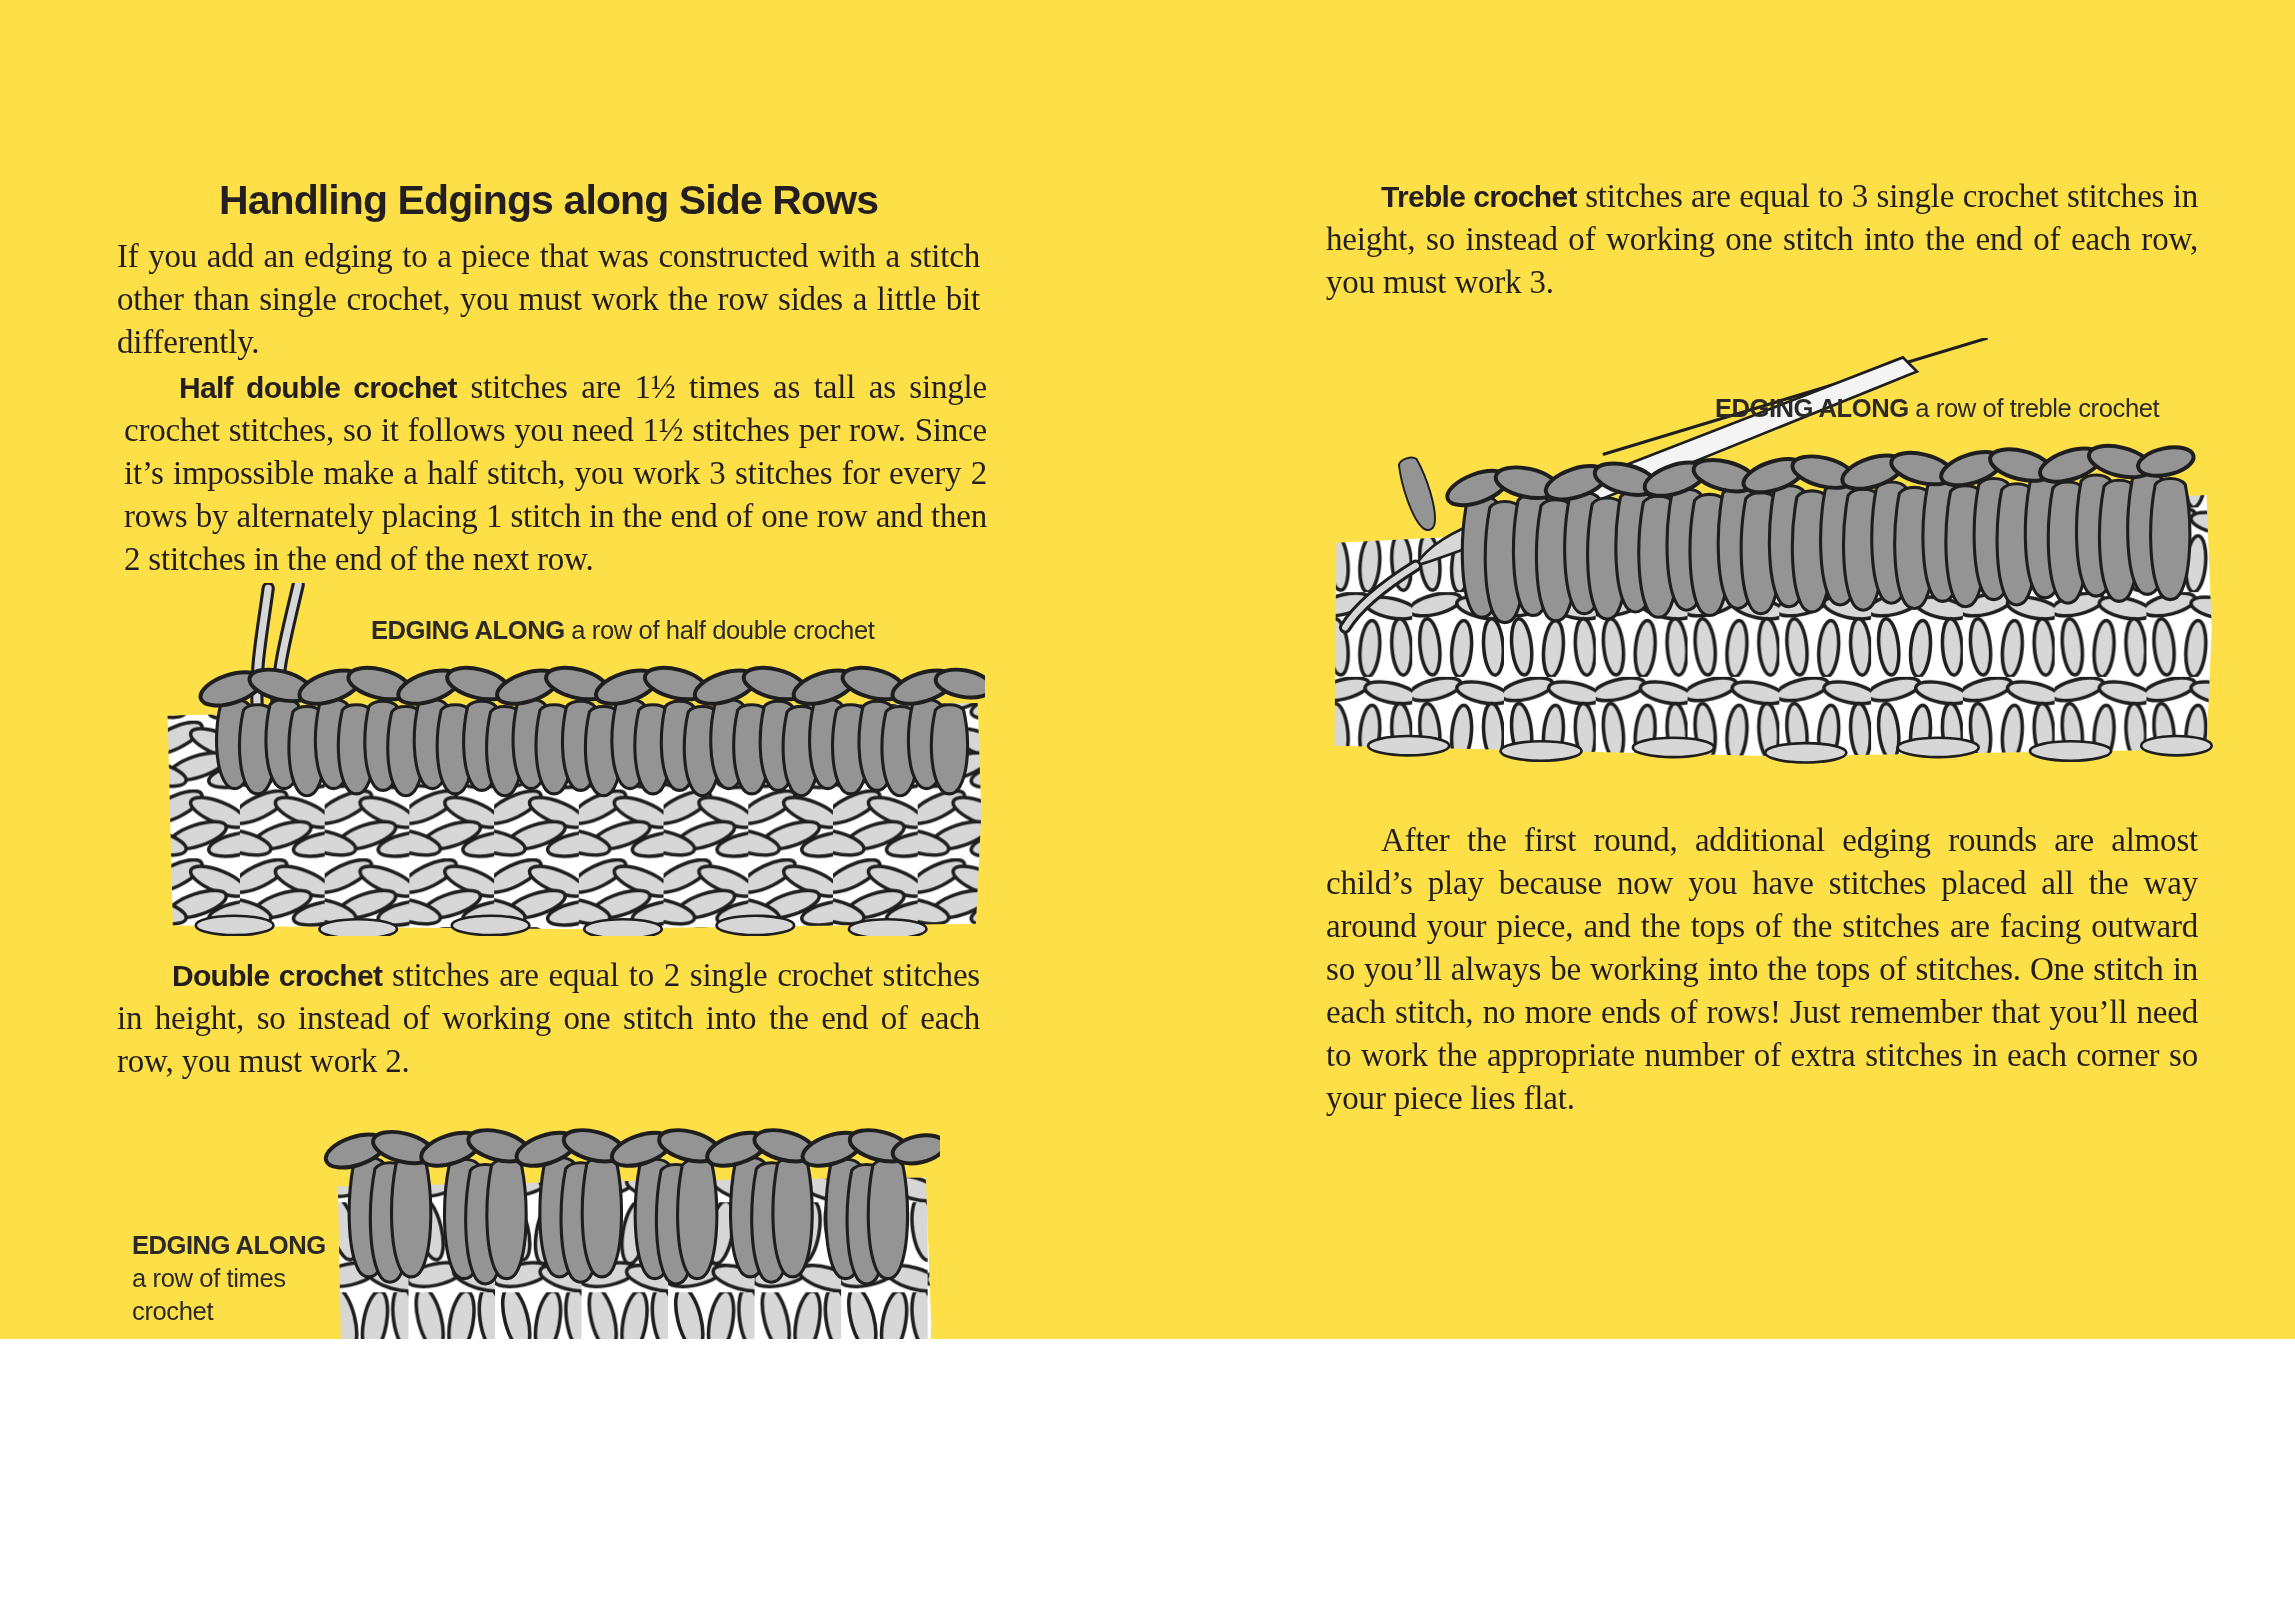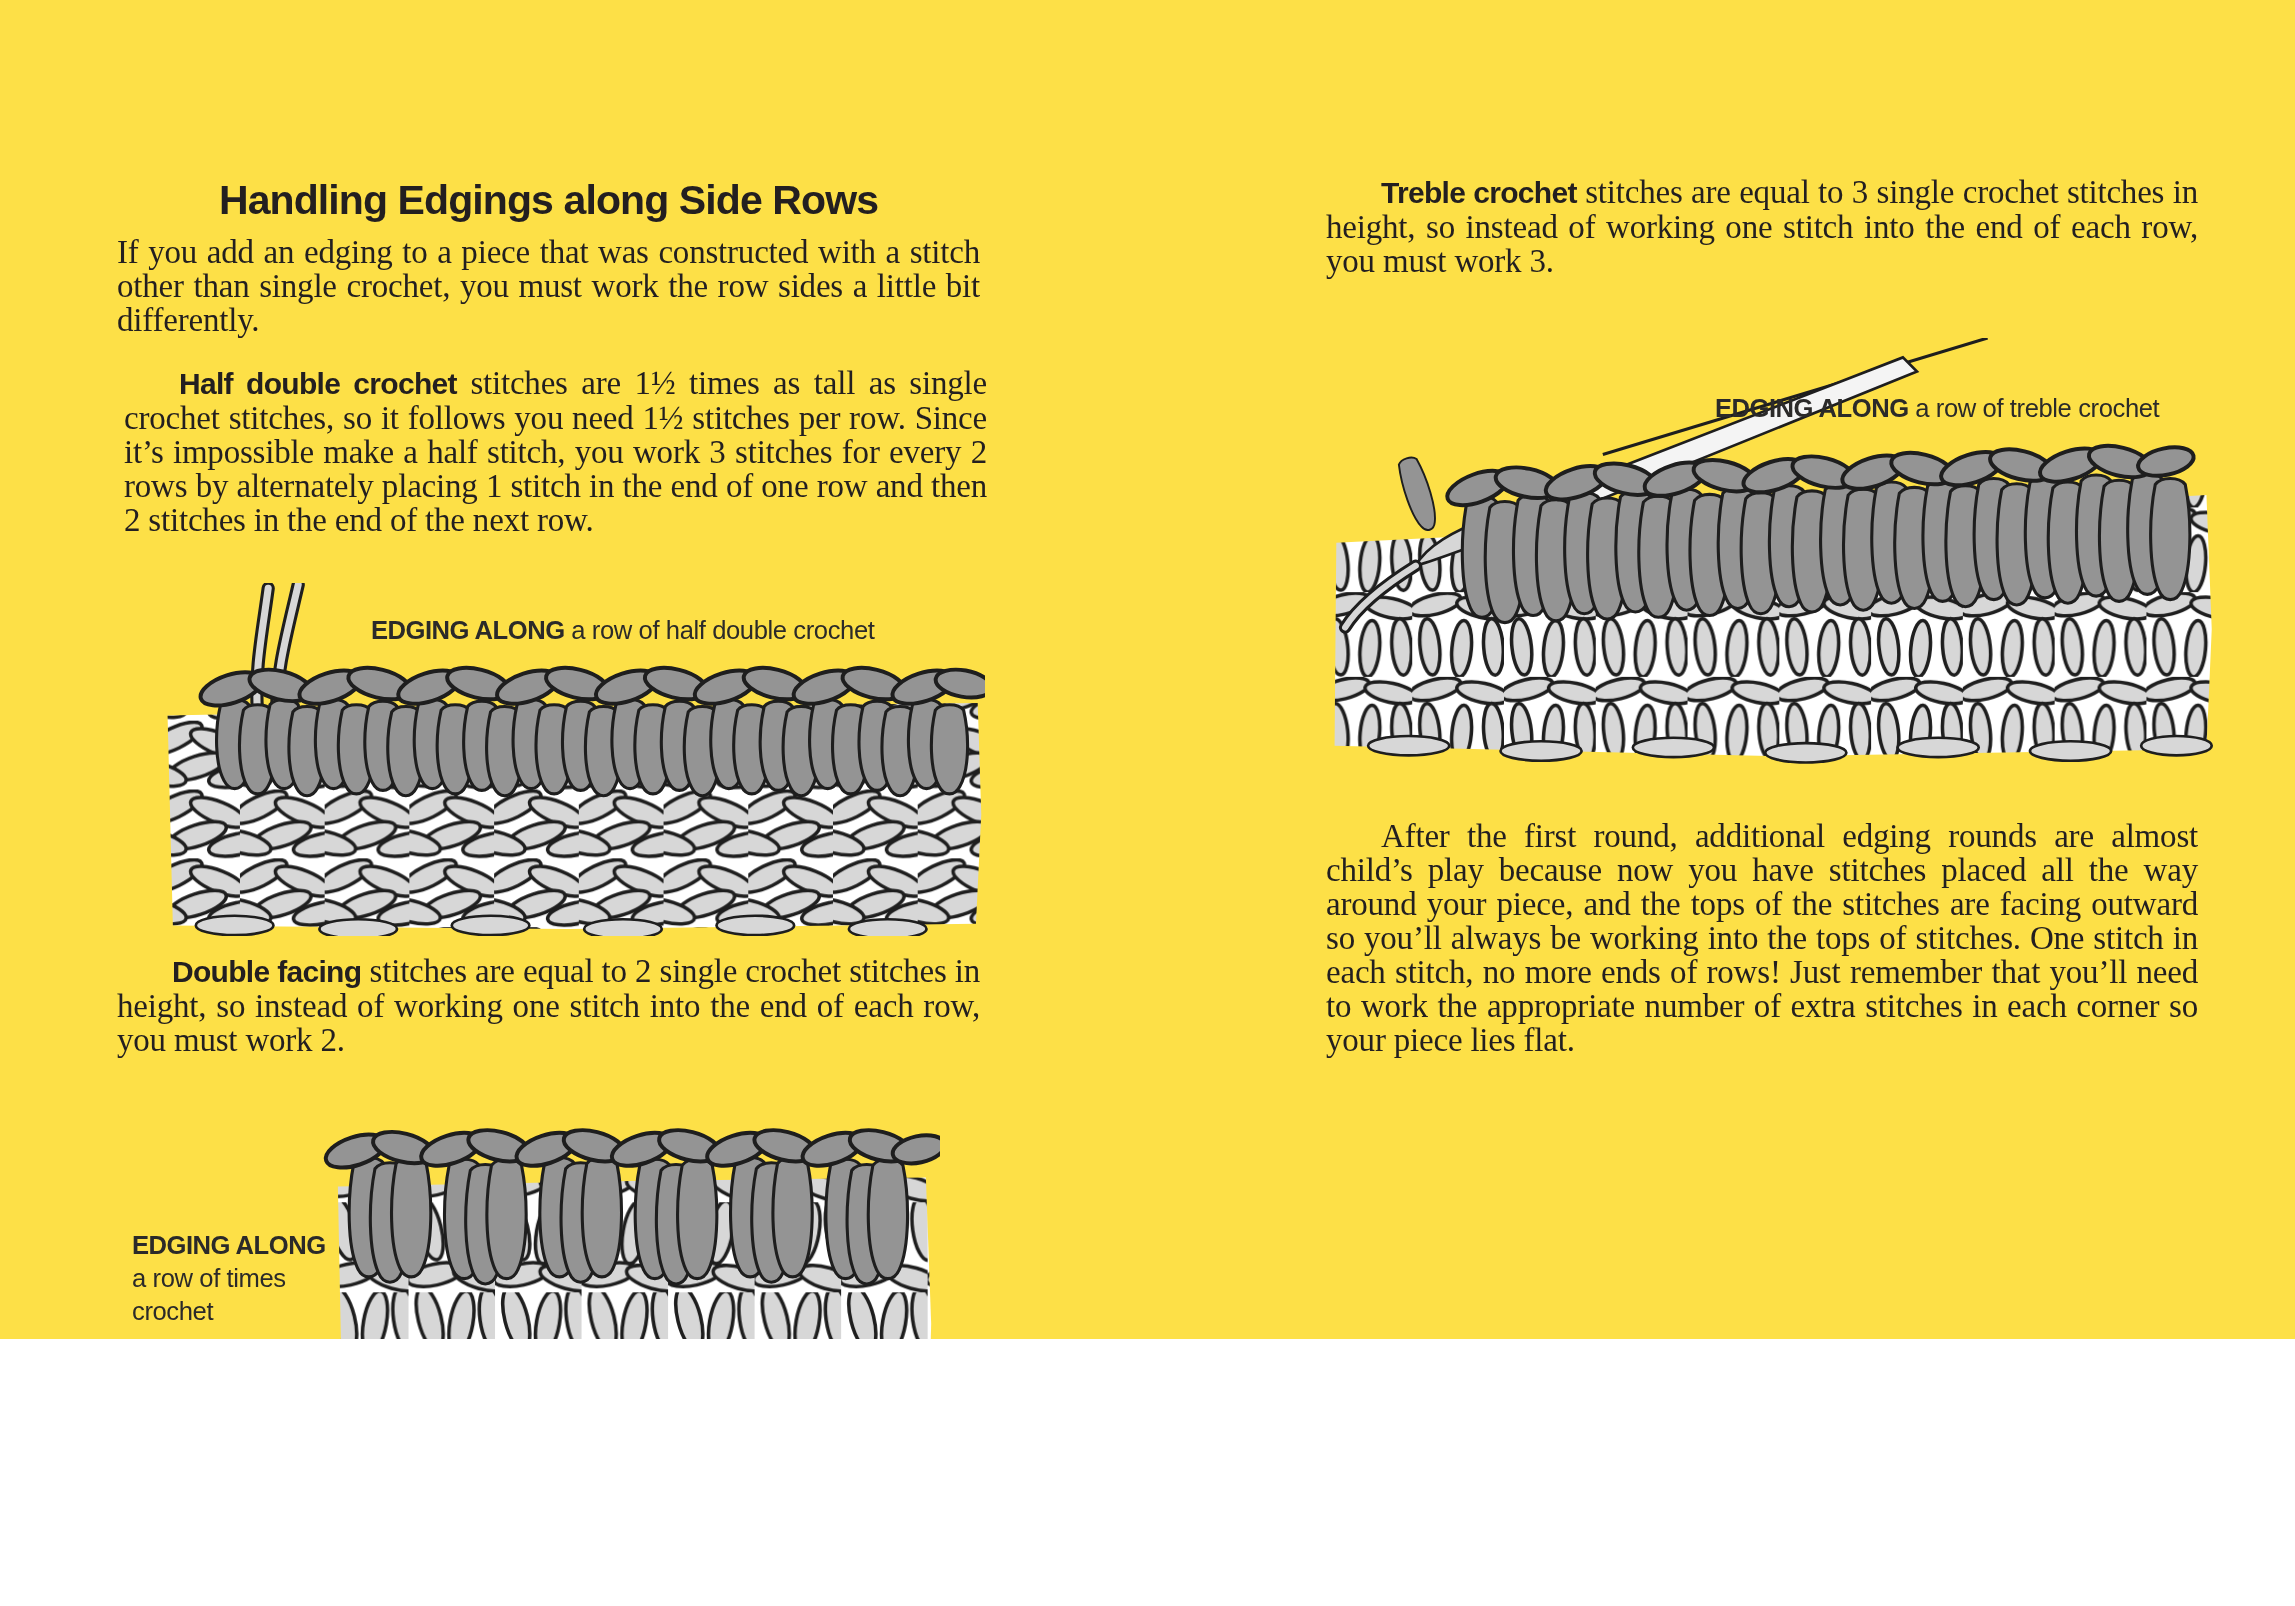--- a/index.html
+++ b/index.html
@@ -3,21 +3,21 @@
 <meta charset="utf-8">
 <style>
   html,body { margin:0; padding:0; background:#ffffff; }
   .canvas {
     position:relative; width:2295px; height:1339px;
     background:#fde047; overflow:hidden;
     font-family:"Liberation Serif", serif; color:#231f20;padding-left:12px;
   }
   .abs { position:absolute; }
   .body-text {
-    font-size:33px; line-height:34px; text-align:justify;
+    font-size:33px; line-height:43px; text-align:justify;
     margin:0; letter-spacing:-0.2px;
   }
   .indent { text-indent:55px; }
   .lead {
     font-family:"Liberation Sans", sans-serif; font-weight:700;
     font-size:30px; letter-spacing:-0.7px;
   }
   .page-heading {
     font-family:"Liberation Sans", sans-serif; font-weight:700;
     font-size:41px; letter-spacing:-0.9px; text-align:center; margin:0;
@@ -132,21 +132,21 @@
       <ellipse cx="646" cy="118" rx="36" ry="16" transform="rotate(-18 646 118)"></ellipse>
       <ellipse cx="702" cy="114" rx="36" ry="16" transform="rotate(14 702 114)"></ellipse>
       <ellipse cx="758" cy="118" rx="36" ry="16" transform="rotate(-18 758 118)"></ellipse>
       <ellipse cx="814" cy="114" rx="36" ry="16" transform="rotate(14 814 114)"></ellipse>
       <ellipse cx="870" cy="118" rx="36" ry="16" transform="rotate(-18 870 118)"></ellipse>
       <ellipse cx="916" cy="114" rx="32" ry="15" transform="rotate(10 916 114)"></ellipse>
     </g>
   </svg>
 
   <p class="abs body-text indent" style="left:117px; top:954px; width:863px;">
-    <span class="lead">Double facing</span><span> stitches are equal to 2 single crochet stitches in height, so instead of working one stitch into the end of each row, you must work 2.</span>
+    <span class="lead">Double crochet</span><span> stitches are equal to 2 single crochet stitches in height, so instead of working one stitch into the end of each row, you must work 2.</span>
   </p>
 
   <div class="abs caption caption-block" style="left:132px; top:1229px; width:203px;">
     <div class="cap-bold">EDGING ALONG</div>
     <div>a row of times</div>
     <div>crochet</div>
   </div>
 
   <svg class="abs" style="left:322px; top:1112px;" width="618" height="358" viewBox="0 0 700 405">
     <defs>

